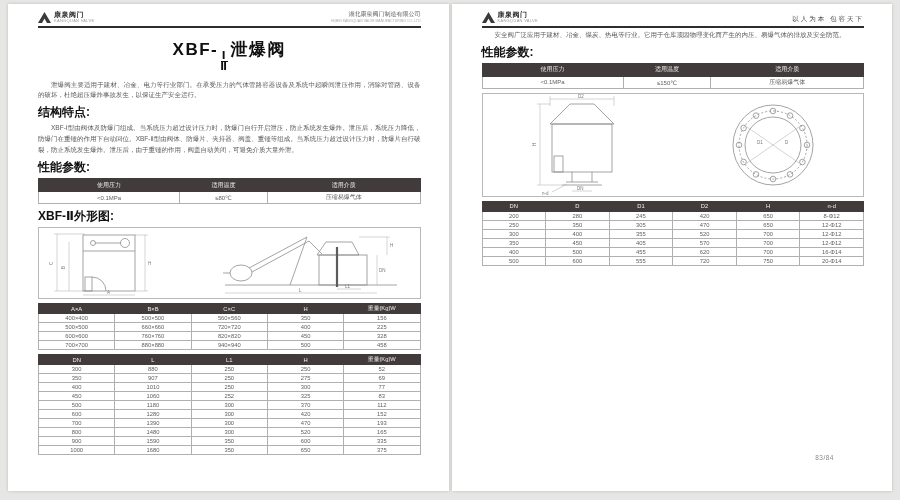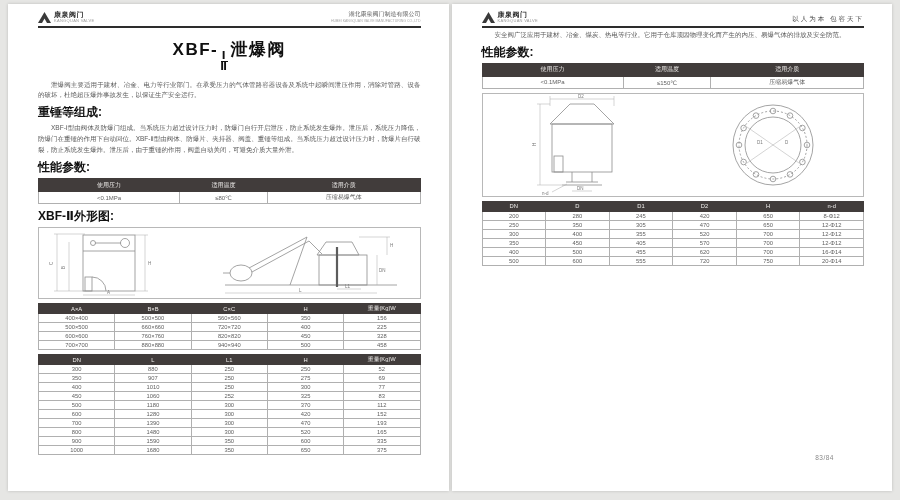--- a/index.html
+++ b/index.html
@@ -77,21 +77,21 @@
       </div>
     </div>
     <div class="header-rule"></div>
 
     <h1 class="doc-title"><span>XBF-</span><span class="frac">
           <span class="frac-top">Ⅰ</span>
           <span>Ⅱ</span>
         </span><span>泄爆阀</span></h1>
 
     <p class="body-text">泄爆阀主要适用于建材、冶金、电力等行业部门。在承受压力的气体管路容器设备及系统中起瞬间泄压作用，消除对管路、设备的破坏，杜绝超压爆炸事故发生，以保证生产安全运行。</p>
-    <div class="sec">重锤等组成:</div>
+    <div class="sec">结构特点:</div>
     <p class="body-text">XBF-Ⅰ型由阀体及防爆门组成。当系统压力超过设计压力时，防爆门自行开启泄压，防止系统发生爆炸。泄压后，系统压力降低，防爆门在重锤的作用下自动回位。XBF-Ⅱ型由阀体、防爆片、夹持器、阀盖、重锤等组成。当系统压力超过设计压力时，防爆片自行破裂，防止系统发生爆炸。泄压后，由于重锤的作用，阀盖自动关闭，可避免介质大量外泄。</p>
     <div class="sec">性能参数:</div>
 
     <table class="params-table">
       <colgroup>
           <col style="width:37%">
           <col style="width:23%">
           <col style="width:40%">
         </colgroup>
       <thead>

